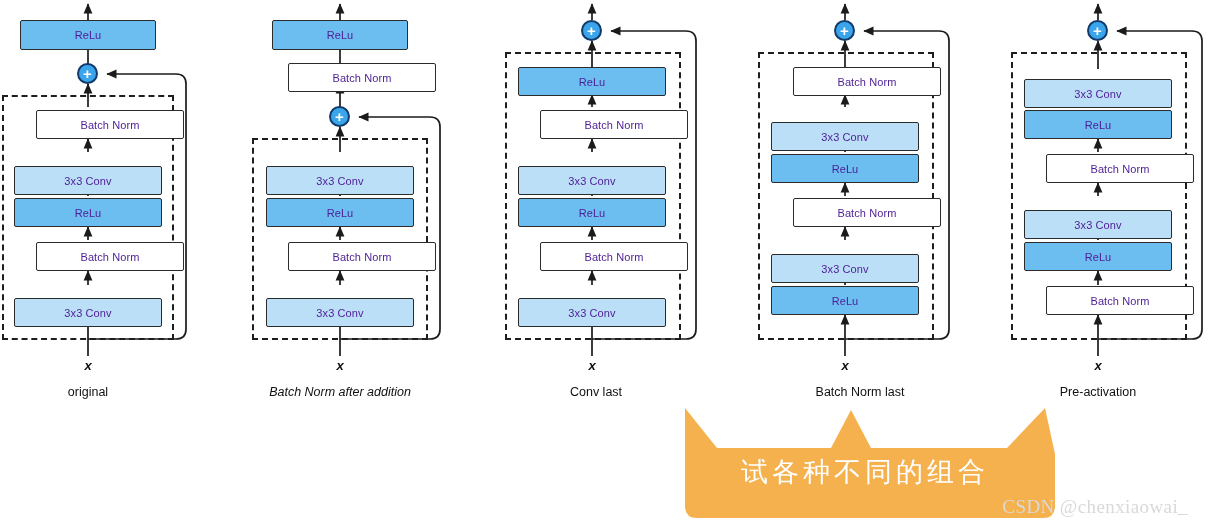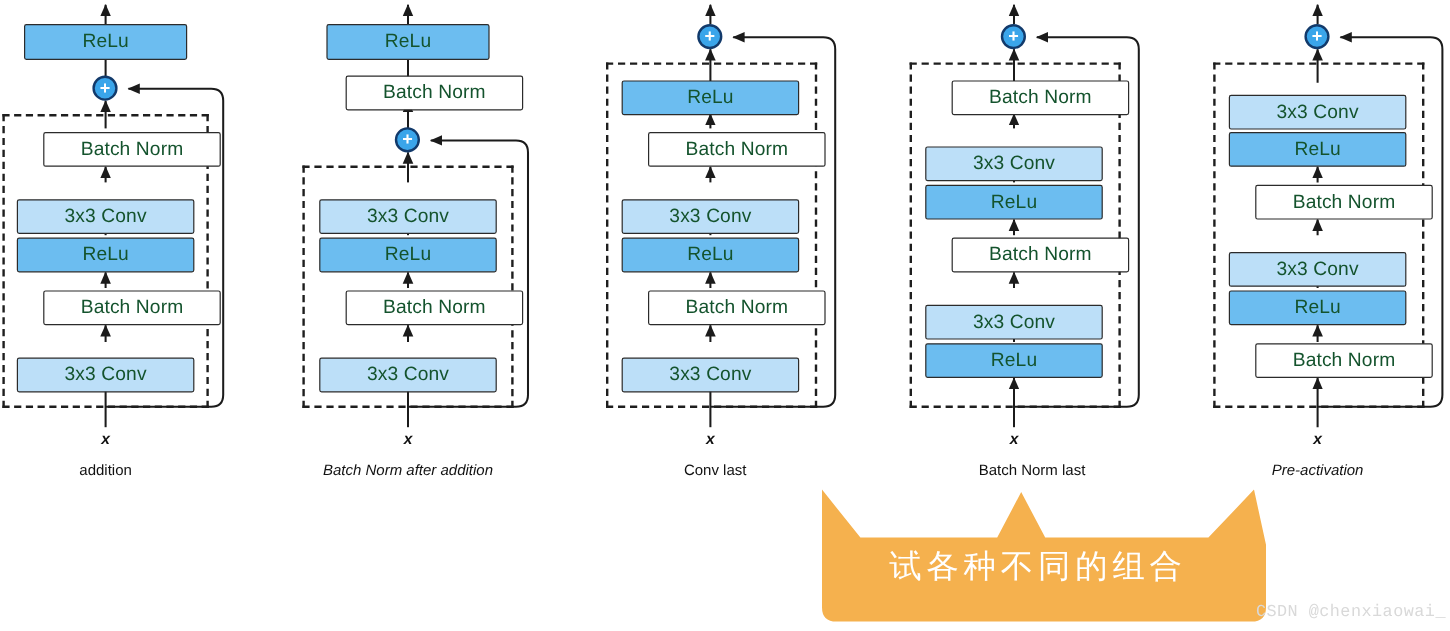--- a/index.html
+++ b/index.html
@@ -28,22 +28,22 @@
     top: 0;
     height: 410px;
   }
 
   
   .blk {
     position: absolute;
     box-sizing: border-box;
     border: 1.4px solid #2b2b2b;
     border-radius: 2px;
-    font-size: 16px;
-    color: #14532d;
+    font-size: 11px;
+    color: #4c1d95;
     display: flex;
     align-items: center;
     justify-content: center;
     letter-spacing: 0.1px;
     white-space: nowrap;
   }
   .blk.white { background: #ffffff; margin-left: 22px; }
   .blk.mid   { background: #6cbdf0; }
   .blk.light { background: #bcdff8; margin-top: 12px; }
 
@@ -118,26 +118,26 @@
     font-size: 27px;
     color: #ffffff;
     letter-spacing: 4px;
     font-family: Liberation Mono, monospace;
     pointer-events: none;
   }
 
   
   #watermark {
     position: absolute;
-    right: 3px;
+    right: 20px;
     bottom: 8px;
-    font-size: 14px;
+    font-size: 19px;
     color: #d9d9d9;
     letter-spacing: 0.4px;
-    font-family: Liberation Mono, monospace;
+    font-family: Liberation Serif, serif;
   }
 </style>
 </head>
 <body>
 
 <div id="canvas">
 
   <svg class="wires" viewBox="0 0 1208 526" xmlns="http://www.w3.org/2000/svg">
     <defs>
       <marker id="ah" markerWidth="7" markerHeight="7" refX="5.6" refY="3" orient="auto" markerUnits="strokeWidth">
@@ -208,21 +208,21 @@
 
     <div class="blk white" style="left:14px; top:110px; width:148px; height:29px;">Batch Norm</div>
     <div class="blk light" style="left:14px; top:154px; width:148px; height:29px;">3x3 Conv</div>
     <div class="blk mid" style="left:14px; top:198px; width:148px; height:29px;">ReLu</div>
     <div class="blk white" style="left:14px; top:242px; width:148px; height:29px;">Batch Norm</div>
     <div class="blk light" style="left:14px; top:286px; width:148px; height:29px;">3x3 Conv</div>
 
     <div class="plus" style="left:77px; top:63px;">+</div>
 
     <div class="xlabel" style="left:88px; top:358px;">x</div>
-    <div class="caption" style="left:88px; top:385px;">addition</div>
+    <div class="caption" style="left:88px; top:385px;">original</div>
   </div>
 
   <div class="col">
     <div class="dashed" style="left:252px; top:138px; width:176px; height:202px;"></div>
 
     <div class="blk mid" style="left:272px; top:20px; width:136px; height:30px;">ReLu</div>
     <div class="blk white" style="left:266px; top:63px; width:148px; height:29px;">Batch Norm</div>
 
     <div class="blk light" style="left:266px; top:154px; width:148px; height:29px;">3x3 Conv</div>
     <div class="blk mid" style="left:266px; top:198px; width:148px; height:29px;">ReLu</div>
@@ -273,21 +273,21 @@
     <div class="blk light" style="left:1024px; top:67px; width:148px; height:29px;">3x3 Conv</div>
     <div class="blk mid" style="left:1024px; top:110px; width:148px; height:29px;">ReLu</div>
     <div class="blk white" style="left:1024px; top:154px; width:148px; height:29px;">Batch Norm</div>
     <div class="blk light" style="left:1024px; top:198px; width:148px; height:29px;">3x3 Conv</div>
     <div class="blk mid" style="left:1024px; top:242px; width:148px; height:29px;">ReLu</div>
     <div class="blk white" style="left:1024px; top:286px; width:148px; height:29px;">Batch Norm</div>
 
     <div class="plus" style="left:1087px; top:20px;">+</div>
 
     <div class="xlabel" style="left:1098px; top:358px;">x</div>
-    <div class="caption" style="left:1098px; top:385px;font-style:italic;">Pre-activation</div>
+    <div class="caption" style="left:1098px; top:385px;">Pre-activation</div>
   </div>
 
   <div id="banner-wrap">
     <svg width="420" height="128" viewBox="0 0 420 128" xmlns="http://www.w3.org/2000/svg">
       <path d="M 30 10
                L 62 50
                L 176 50
                L 196 12
                L 216 50
                L 352 50

